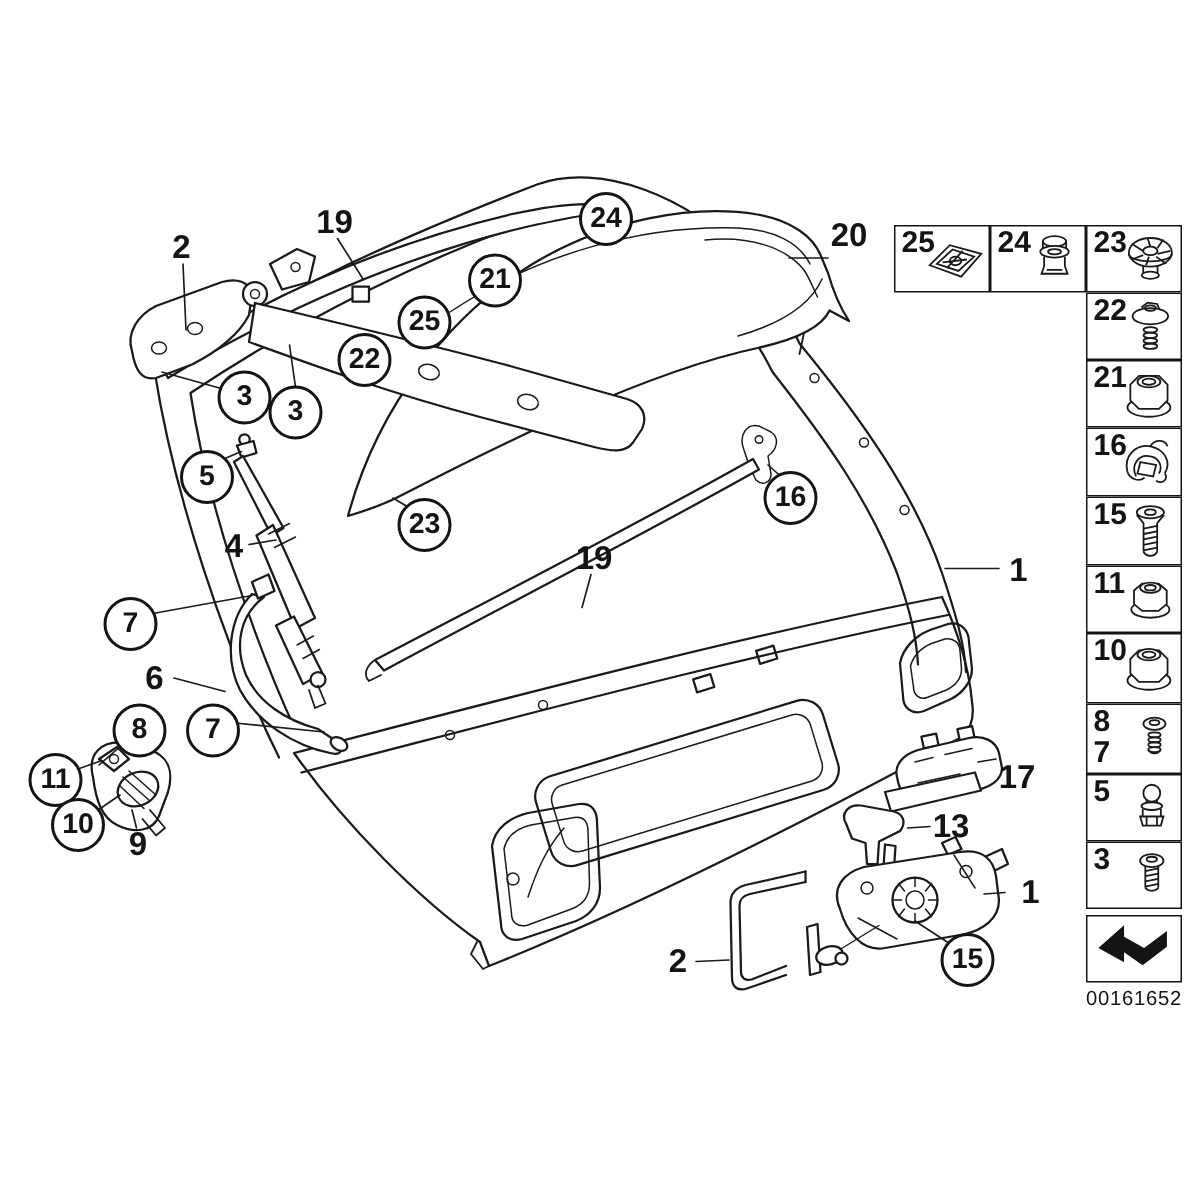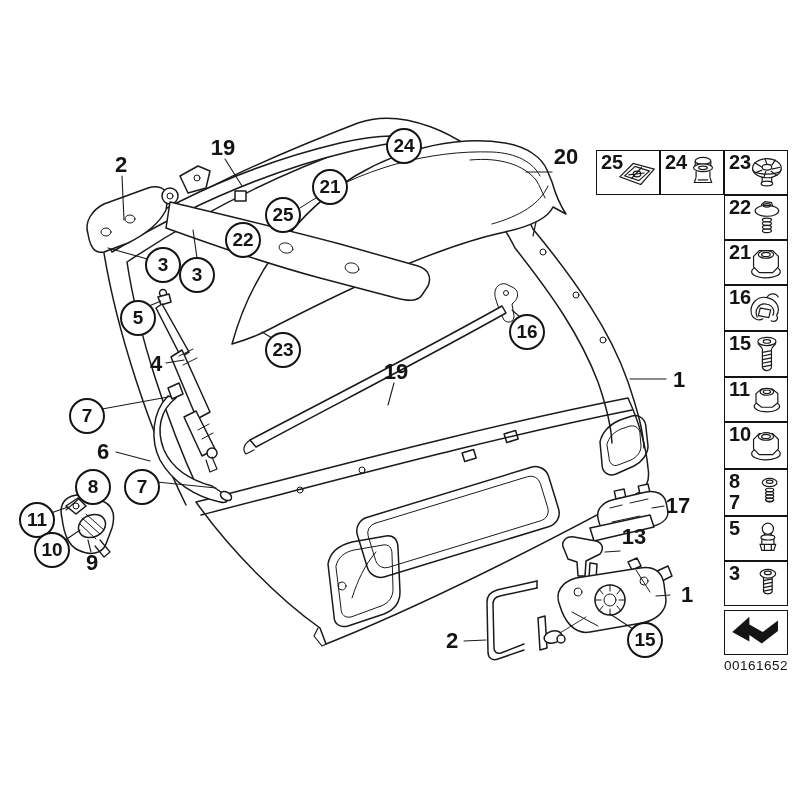--- a/index.html
+++ b/index.html
@@ -224,22 +224,22 @@
   <div class="balloon" style="left:627px;top:622px">15</div>
 
   <div class="plabel" style="left:121px;top:165px">2</div>
   <div class="plabel" style="left:223px;top:148px">19</div>
   <div class="plabel" style="left:566px;top:157px">20</div>
   <div class="plabel" style="left:156px;top:364px">4</div>
   <div class="plabel" style="left:103px;top:452px">6</div>
   <div class="plabel" style="left:92px;top:563px">9</div>
   <div class="plabel" style="left:396px;top:372px">19</div>
   <div class="plabel" style="left:679px;top:380px">1</div>
-  <div class="plabel" style="left:678px;top:506px">17</div>
-  <div class="plabel" style="left:634px;top:537px">13</div>
+  <div class="plabel" style="left:678px;top:518px">17</div>
+  <div class="plabel" style="left:634px;top:551px">13</div>
   <div class="plabel" style="left:687px;top:595px">1</div>
   <div class="plabel" style="left:452px;top:641px">2</div>
 
   <div class="cell" style="left:596px;top:150px;width:64px;height:45px">
     <span class="num">25</span>
     <svg width="42" height="40" viewBox="0 0 44 40" stroke="#1a1a1a" stroke-width="1.2" fill="none">
       <path fill="#fff" d="M4,24 L18,10 L40,16 L26,32 Z"></path>
       <path d="M9,23 L20,13 L35,18 L24,28 Z"></path>
       <path d="M13,22 L30,20 M16,26 L27,14"></path>
       <ellipse cx="22" cy="21" rx="4" ry="3"></ellipse>

